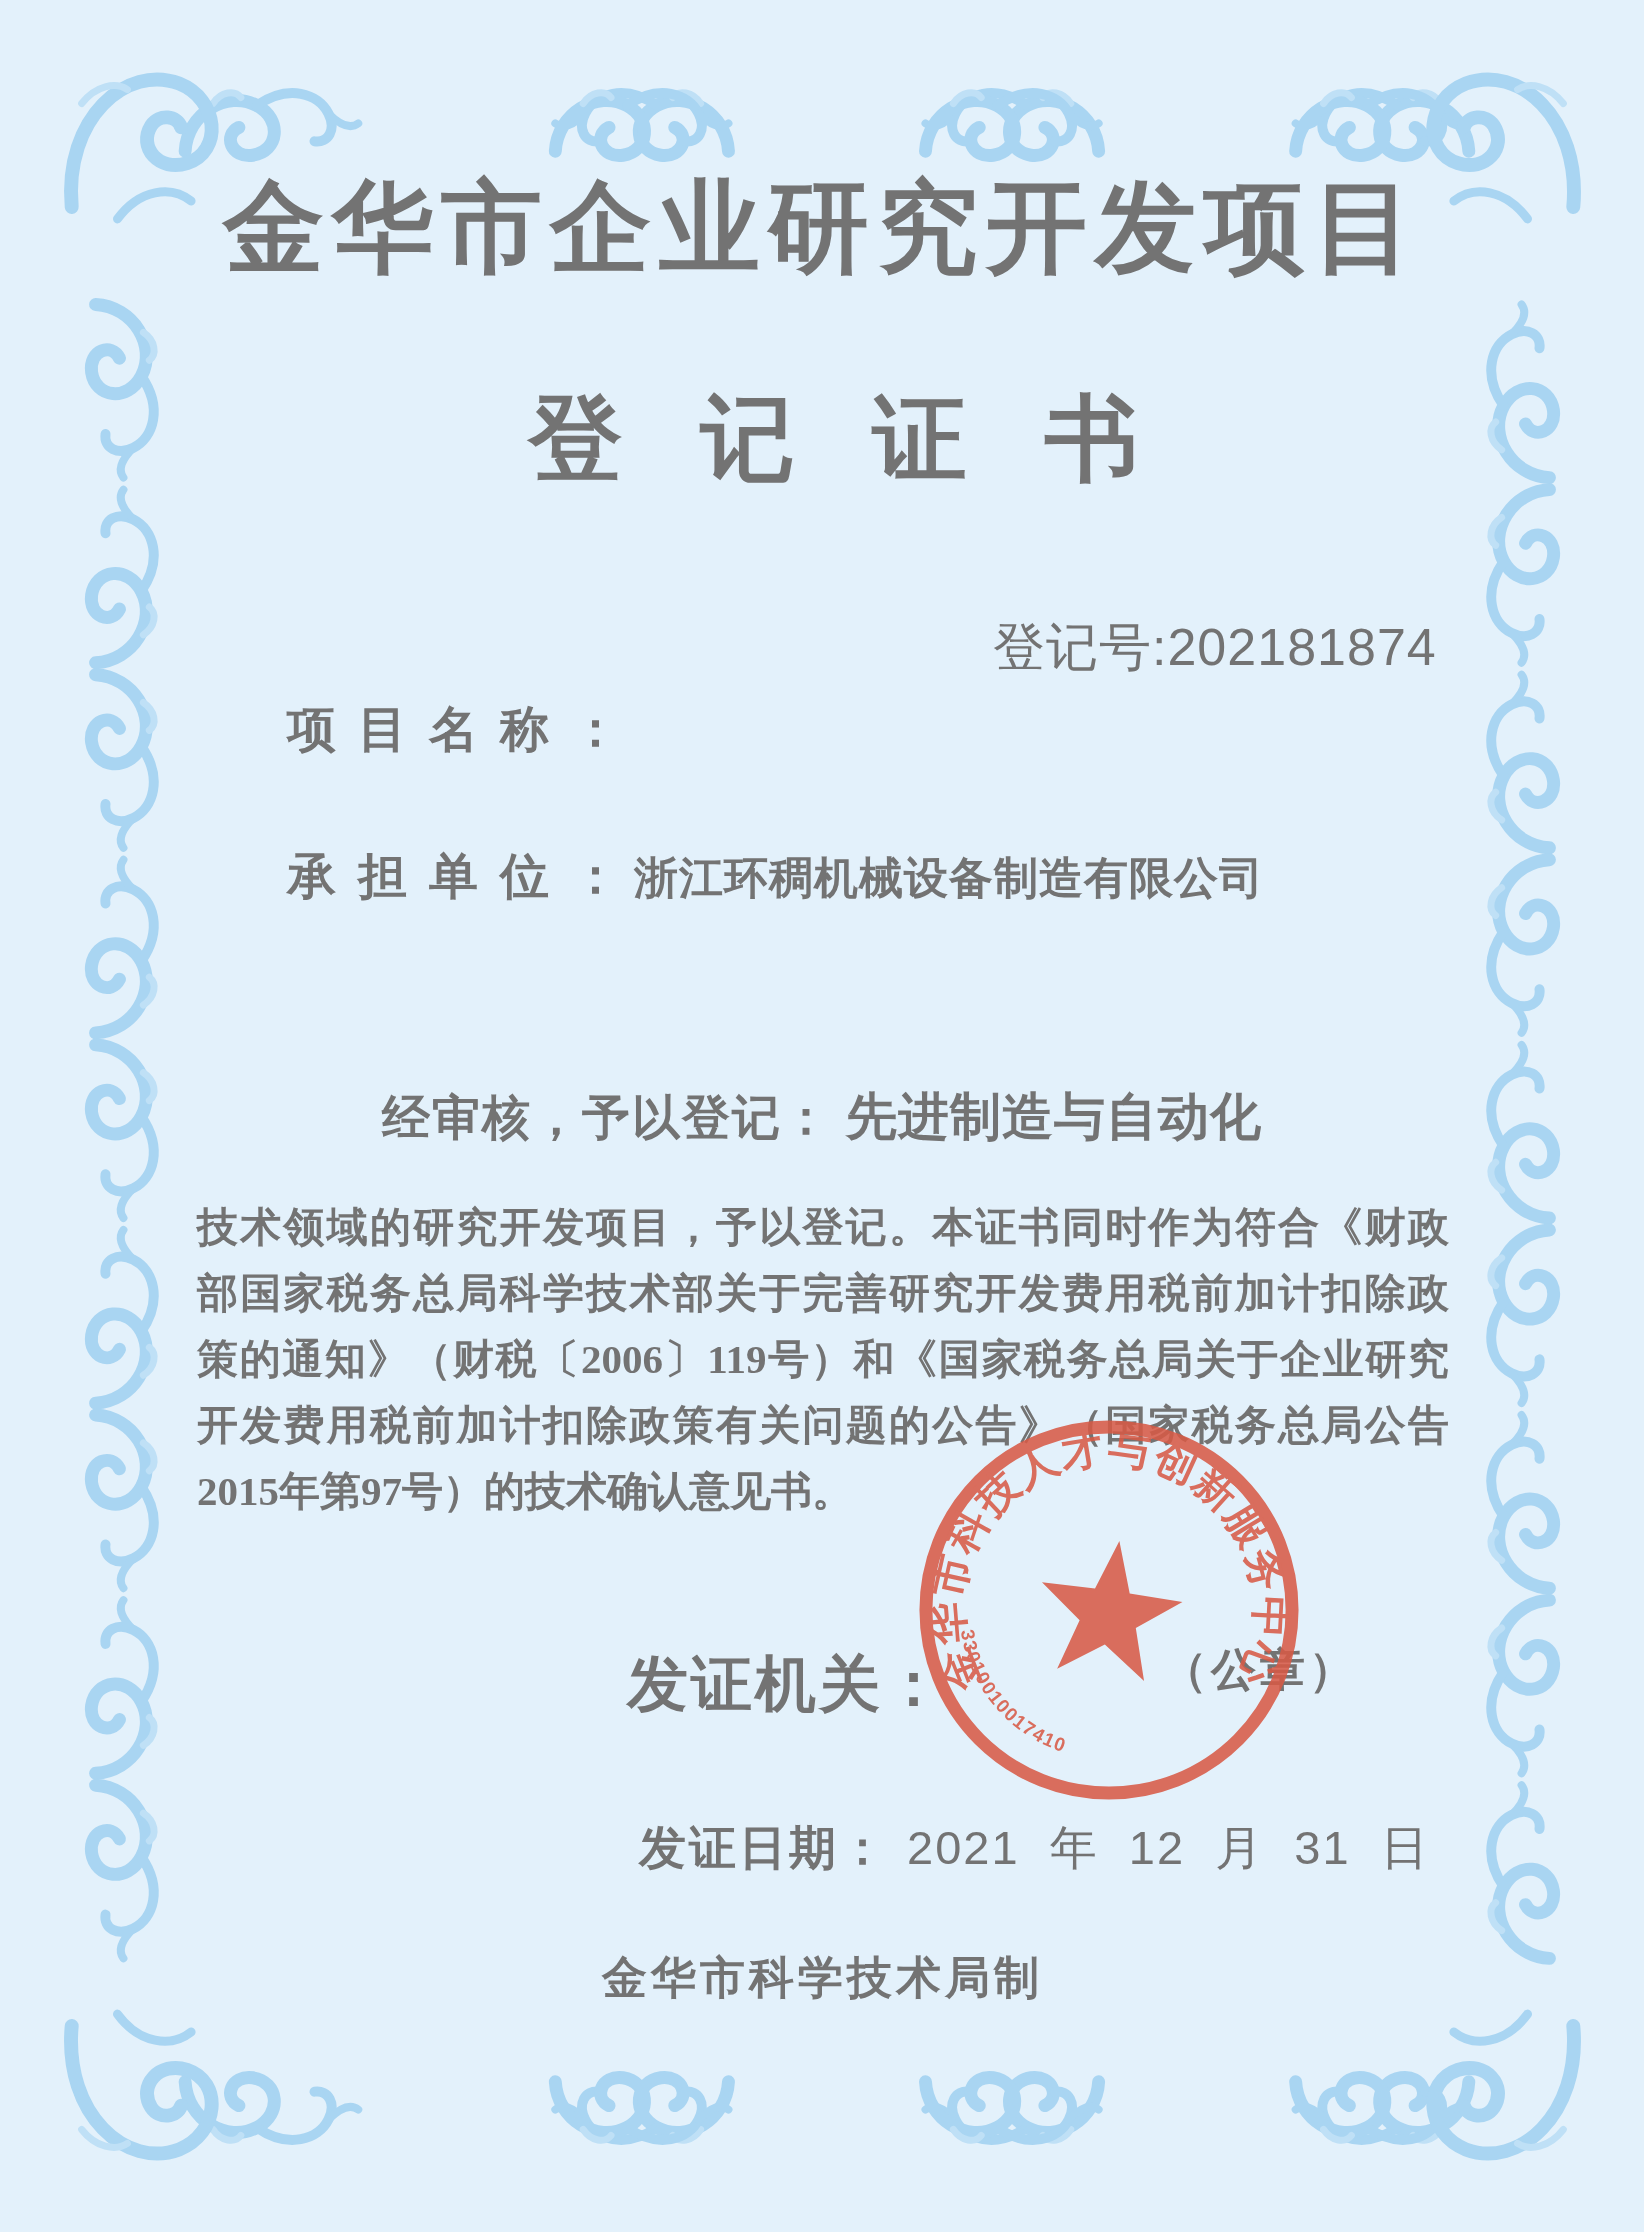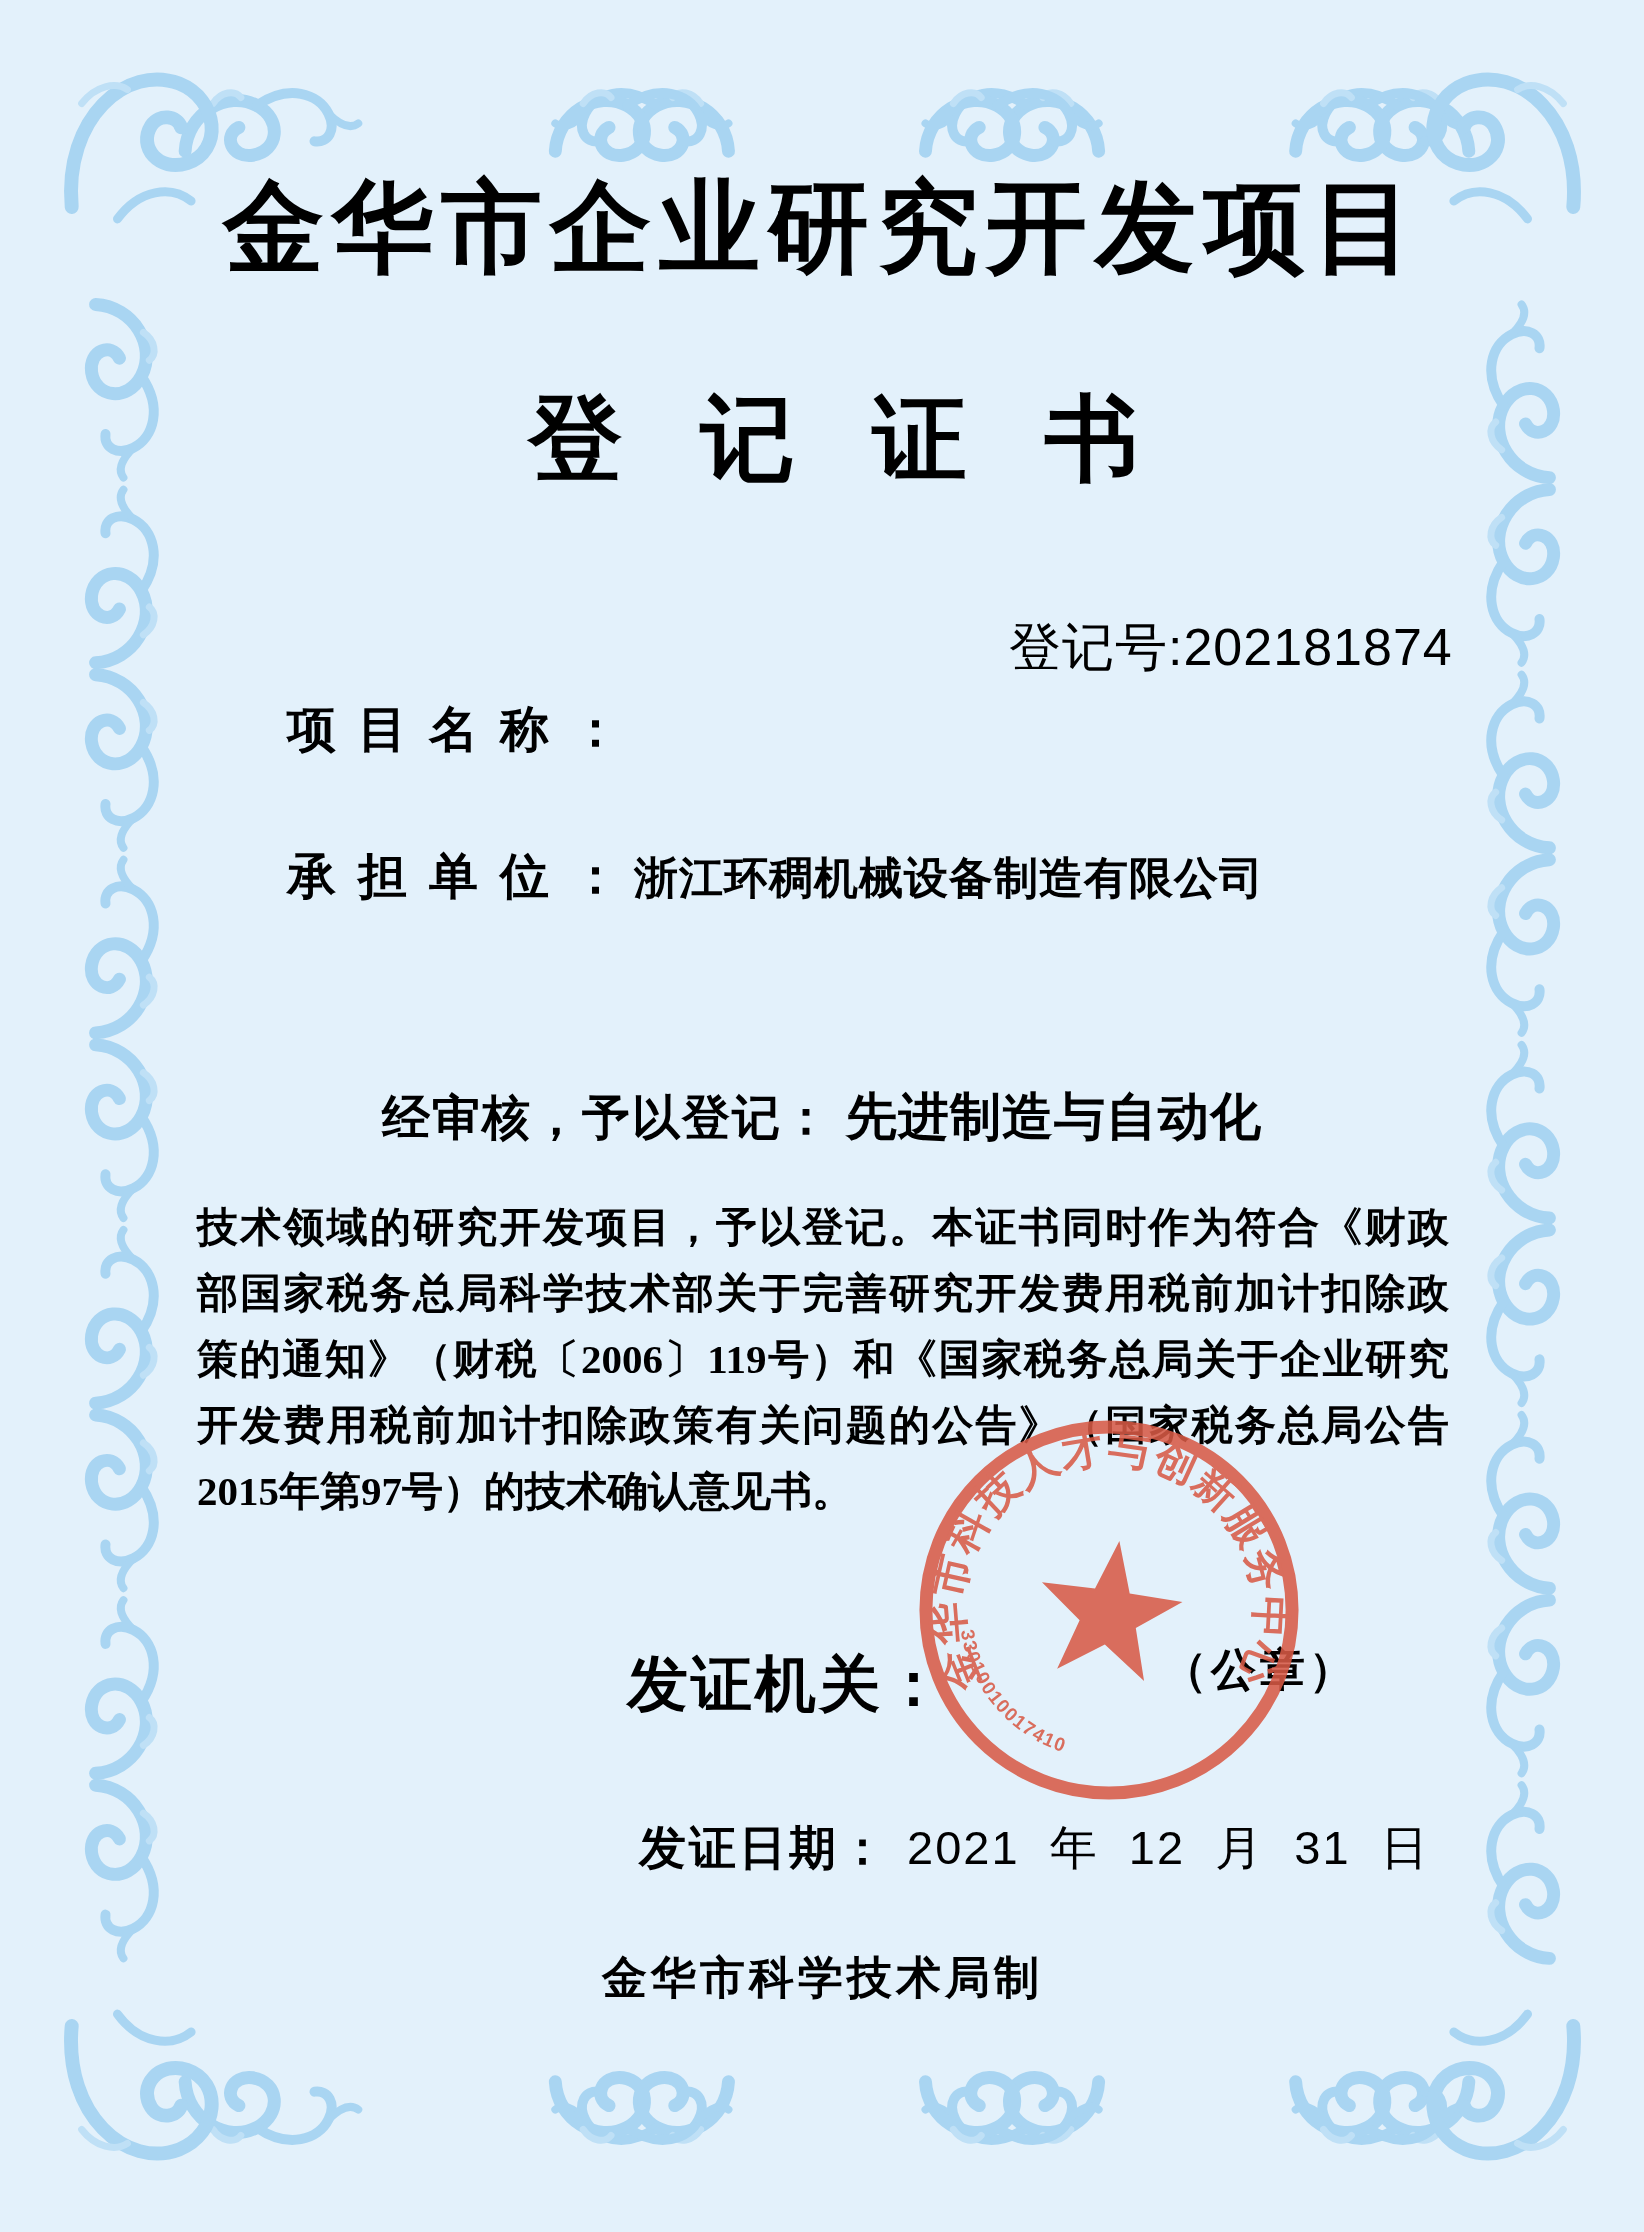--- a/index.html
+++ b/index.html
@@ -1,37 +1,37 @@
 <!DOCTYPE html>
 <html><head>
 <meta charset="utf-8">
 <style>
   html,body { margin:0; padding:0; }
   .page {
     position:relative; width:1645px; height:2233px;
     background:#e3f1fb; overflow:hidden;
     font-family:"Liberation Serif","DejaVu Serif",serif;
-    color:#000000;
+    color:#737373;
   }
   .frame { position:absolute; left:0; top:0; z-index:0; }
   .title1 {
     position:absolute; top:161px; left:0; width:100%;
     text-align:center; font-size:101px; font-weight:bold; letter-spacing:8px;
     z-index:1;
   }
   .title2 {
     position:absolute; top:376px; left:0; width:100%;
     text-align:center; font-size:94px; font-weight:bold; letter-spacing:78px;
     padding-left:100px; box-sizing:border-box; z-index:1;
   }
   .regno {
     position:absolute; left:993px; top:613px; z-index:1;
     font-family:"Liberation Sans","DejaVu Sans",sans-serif;
     font-size:52px; font-weight:500; letter-spacing:1px;
-    display:flex; align-items:baseline;margin-left:16px;
+    display:flex; align-items:baseline;
   }
   .field { position:absolute; display:flex; align-items:baseline; z-index:1; }
   .flabel { font-size:49px; font-weight:bold; letter-spacing:22px; white-space:nowrap; }
   .fvalue {
     font-family:"Liberation Sans","DejaVu Sans",sans-serif;
     font-size:44px; font-weight:bold; letter-spacing:1px; white-space:nowrap;
     margin-left:-8px;
   }
   #project-row { left:287px; top:697px; }
   #undertaker-row { left:287px; top:844px; }

